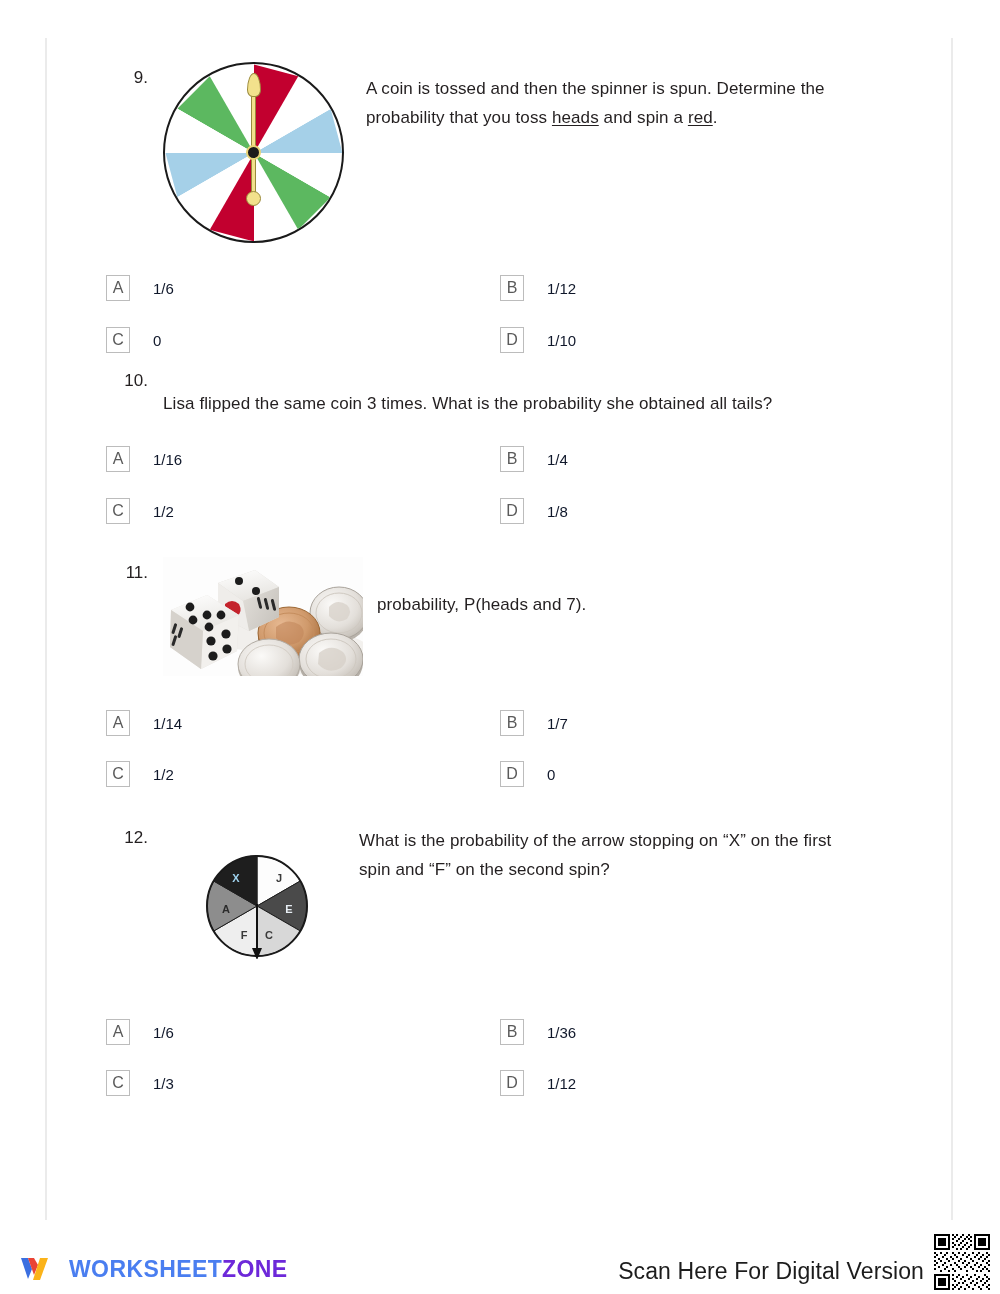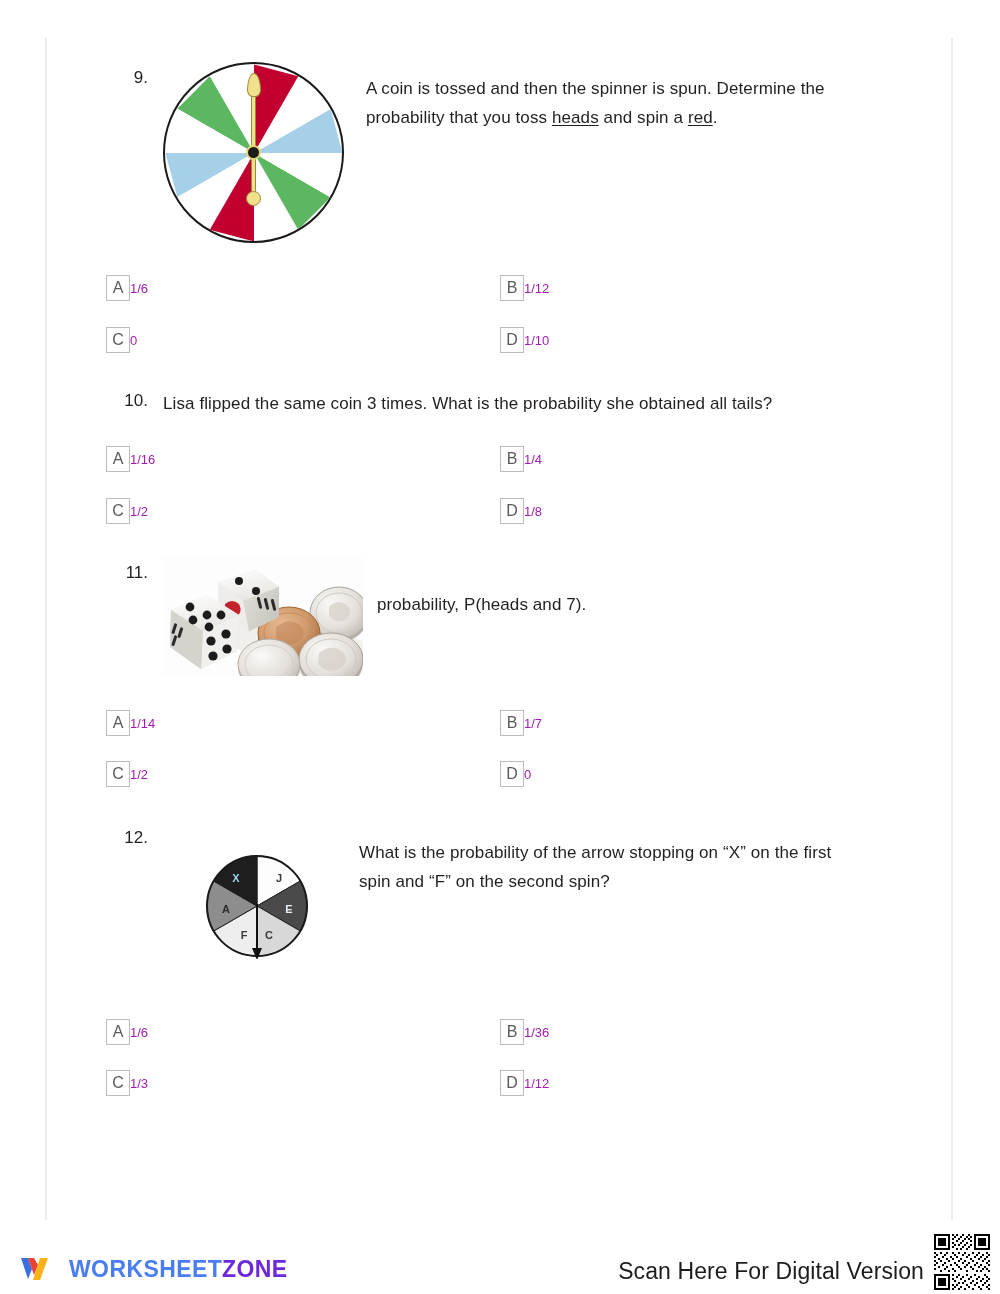--- a/index.html
+++ b/index.html
@@ -69,22 +69,23 @@
     box-sizing: border-box;
     display: flex;
     align-items: center;
     justify-content: center;
     font-size: 16px;
     color: #5a5a5a;
     background: #fff;
     flex: none;
   }
   .choice .choice-val {
-    font-size: 13px;
-    color: #a21caf;
+    margin-left: 23px;
+    font-size: 15px;
+    color: #0f172a;
     white-space: nowrap;
   }
   .col-left  { left: 106px; }
   .col-right { left: 500px; }
 
   
   .spinner9 {
     position: absolute;
     left: 163px;
     top: 62px;
@@ -283,21 +284,21 @@
       <div class="choice-val">0</div>
     </div>
     <div class="choice col-right" style="top:327px;">
       <div class="letter-box">D</div>
       <div class="choice-val">1/10</div>
     </div>
   </div>
 </div>
 
 <div class="question">
-  <div class="q-num" style="top:389px;">10.</div>
+  <div class="q-num" style="top:369px;">10.</div>
   <div class="q-text" style="left:163px; top:389px; width:740px;">Lisa flipped the same coin 3 times. What is the probability she obtained all tails?</div>
 
   <div class="choices">
     <div class="choice col-left" style="top:446px;">
       <div class="letter-box">A</div>
       <div class="choice-val">1/16</div>
     </div>
     <div class="choice col-right" style="top:446px;">
       <div class="letter-box">B</div>
       <div class="choice-val">1/4</div>
@@ -449,21 +450,21 @@
         <text x="-13" y="33" font-family="'Liberation Sans',sans-serif" font-size="11" font-weight="bold" fill="#3a3a3a" text-anchor="middle">F</text>
         <text x="-31" y="7" font-family="'Liberation Sans',sans-serif" font-size="11" font-weight="bold" fill="#2b2b2b" text-anchor="middle">A</text>
         <text x="-21" y="-24" font-family="'Liberation Sans',sans-serif" font-size="11" font-weight="bold" fill="#9fd3ef" text-anchor="middle">X</text>
 
         <line x1="0" y1="-2" x2="0" y2="45" stroke="#111" stroke-width="2"></line>
         <path d="M-5 42 L5 42 L0 54 Z" fill="#111"></path>
       </g>
     </svg>
   </div>
 
-  <div class="q-text" style="left:359px; top:826px; width:540px;margin-top:12px;">
+  <div class="q-text" style="left:359px; top:826px; width:540px;">
     <span>What is the probability of the arrow stopping on “X” on the first</span><br>
     <span>spin and “F” on the second spin?</span>
   </div>
 
   <div class="choices">
     <div class="choice col-left" style="top:1019px;">
       <div class="letter-box">A</div>
       <div class="choice-val">1/6</div>
     </div>
     <div class="choice col-right" style="top:1019px;">

